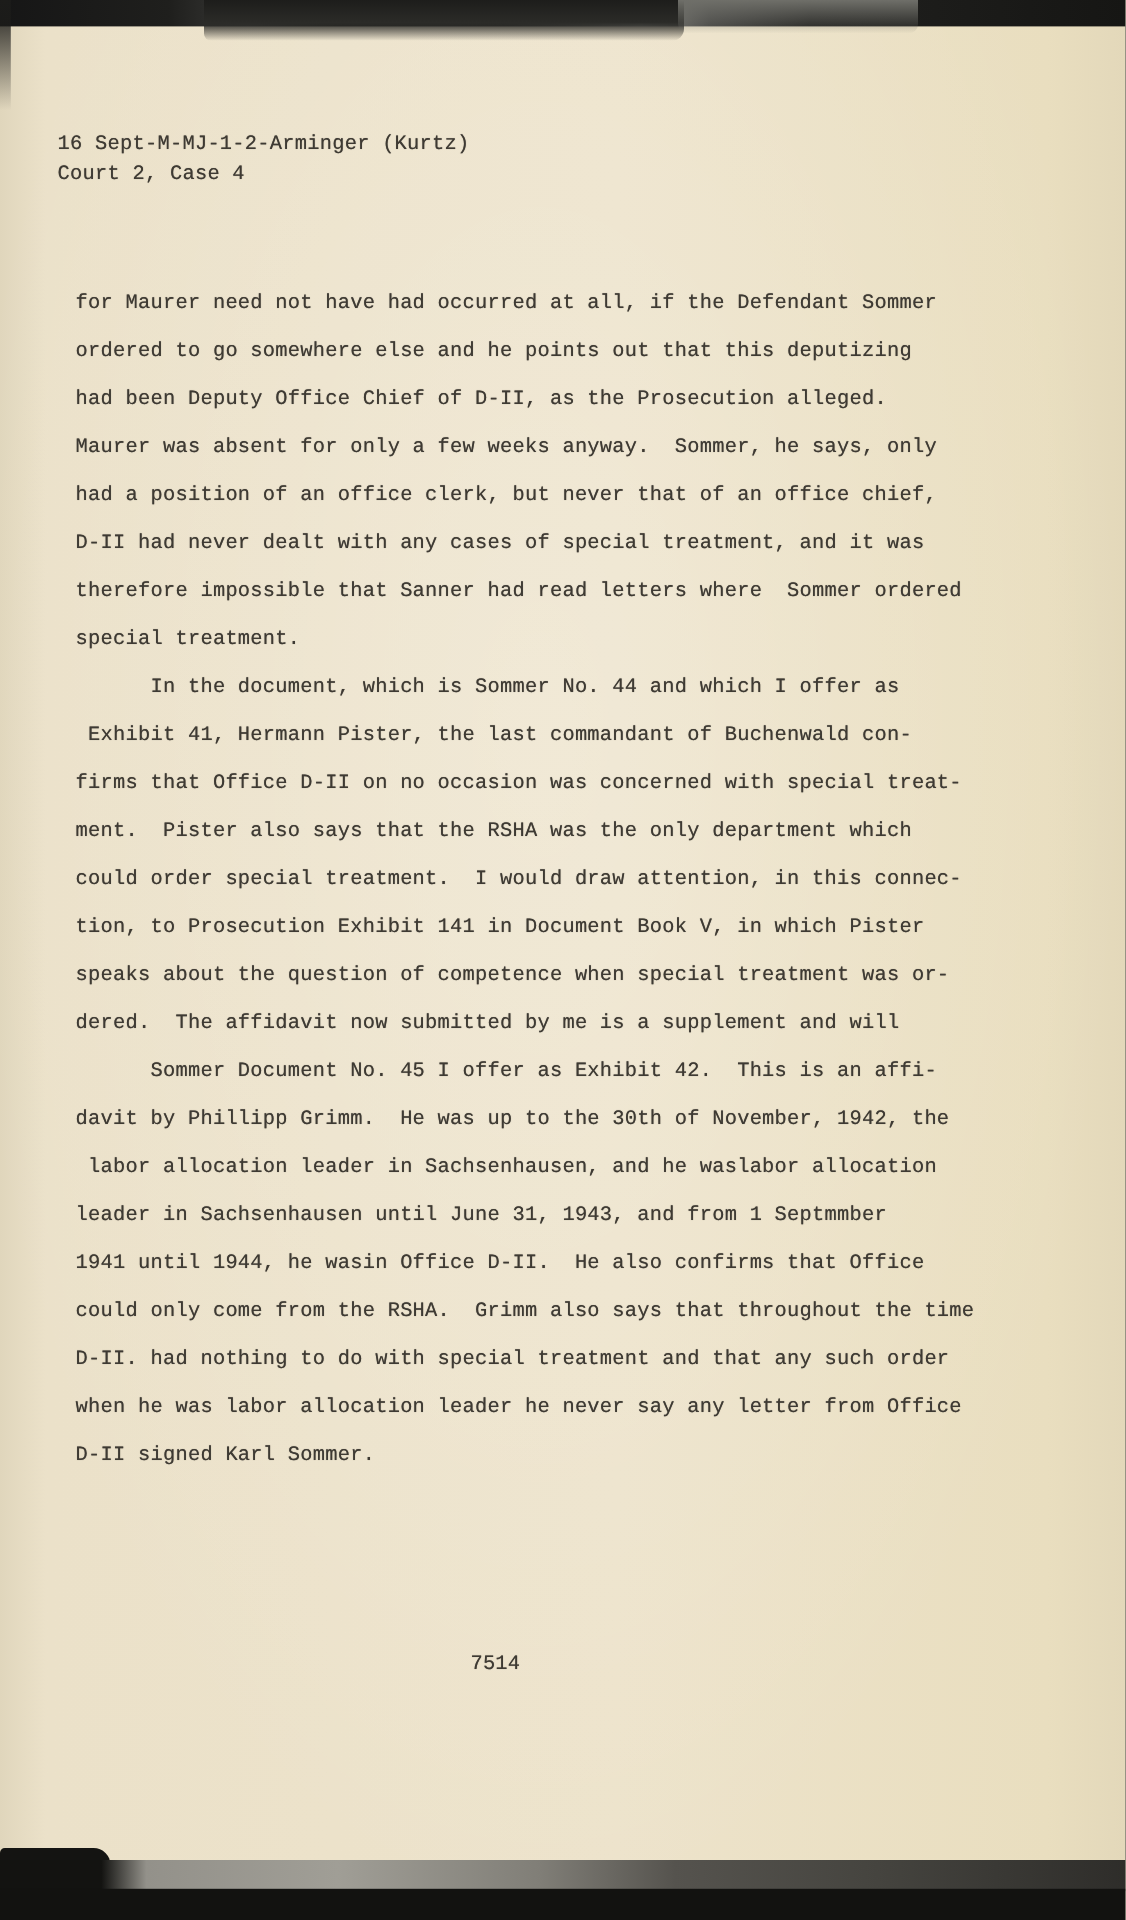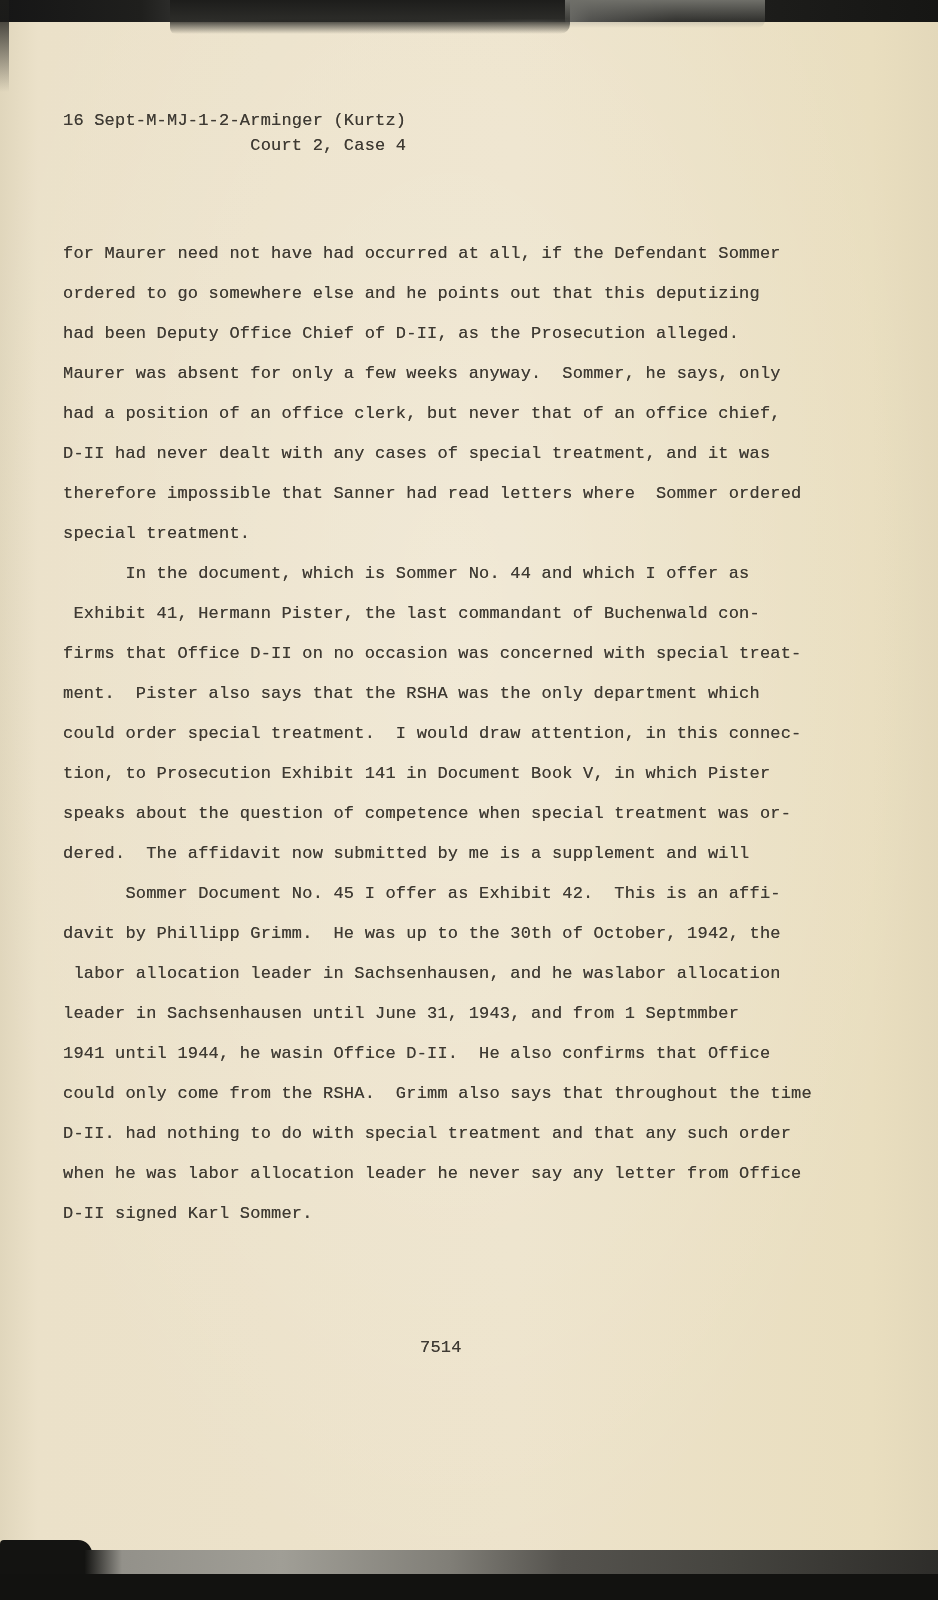--- a/index.html
+++ b/index.html
@@ -52,31 +52,31 @@
   }
 
   
   .typed {
     font-size: 17px;
     letter-spacing: 0.2px;
     color: #3e3a33;
     text-shadow: 0 0 0.6px rgba(62,58,51,0.75);
   }
   .doc-header {
-    position: absolute; top: 108px; left: 63px; text-align: right;
+    position: absolute; top: 108px; left: 48px;
   }
   .doc-header .doc-line { line-height: 25px; height: 25px; white-space: pre; }
 
   .doc-body {
     position: absolute; top: 234px; left: 63px; width: 820px;
   }
   .doc-body .doc-line { line-height: 40px; height: 40px; white-space: pre; }
 
   .page-number {
-    position: absolute; top: 1338px; left: 392px; white-space: pre; margin-left: 28px;
+    position: absolute; top: 1378px; left: 392px; white-space: pre;
   }
 </style>
 </head>
 <body>
 
 <div class="page">
 
   <div class="scan-top-a"></div>
   <div class="scan-top-b"></div>
   <div class="scan-top-c"></div>
@@ -98,21 +98,21 @@
     <div class="doc-line">special treatment.</div>
     <div class="doc-line">      In the document, which is Sommer No. 44 and which I offer as</div>
     <div class="doc-line"> Exhibit 41, Hermann Pister, the last commandant of Buchenwald con-</div>
     <div class="doc-line">firms that Office D-II on no occasion was concerned with special treat-</div>
     <div class="doc-line">ment.  Pister also says that the RSHA was the only department which</div>
     <div class="doc-line">could order special treatment.  I would draw attention, in this connec-</div>
     <div class="doc-line">tion, to Prosecution Exhibit 141 in Document Book V, in which Pister</div>
     <div class="doc-line">speaks about the question of competence when special treatment was or-</div>
     <div class="doc-line">dered.  The affidavit now submitted by me is a supplement and will</div>
     <div class="doc-line">      Sommer Document No. 45 I offer as Exhibit 42.  This is an affi-</div>
-    <div class="doc-line">davit by Phillipp Grimm.  He was up to the 30th of October, 1942, the</div>
+    <div class="doc-line">davit by Phillipp Grimm.  He was up to the 30th of November, 1942, the</div>
     <div class="doc-line"> labor allocation leader in Sachsenhausen, and he waslabor allocation</div>
     <div class="doc-line">leader in Sachsenhausen until June 31, 1943, and from 1 Septmmber</div>
     <div class="doc-line">1941 until 1944, he wasin Office D-II.  He also confirms that Office</div>
     <div class="doc-line">could only come from the RSHA.  Grimm also says that throughout the time</div>
     <div class="doc-line">D-II. had nothing to do with special treatment and that any such order</div>
     <div class="doc-line">when he was labor allocation leader he never say any letter from Office</div>
     <div class="doc-line">D-II signed Karl Sommer.</div>
   </div>
 
   <div class="page-number typed">7514</div>

